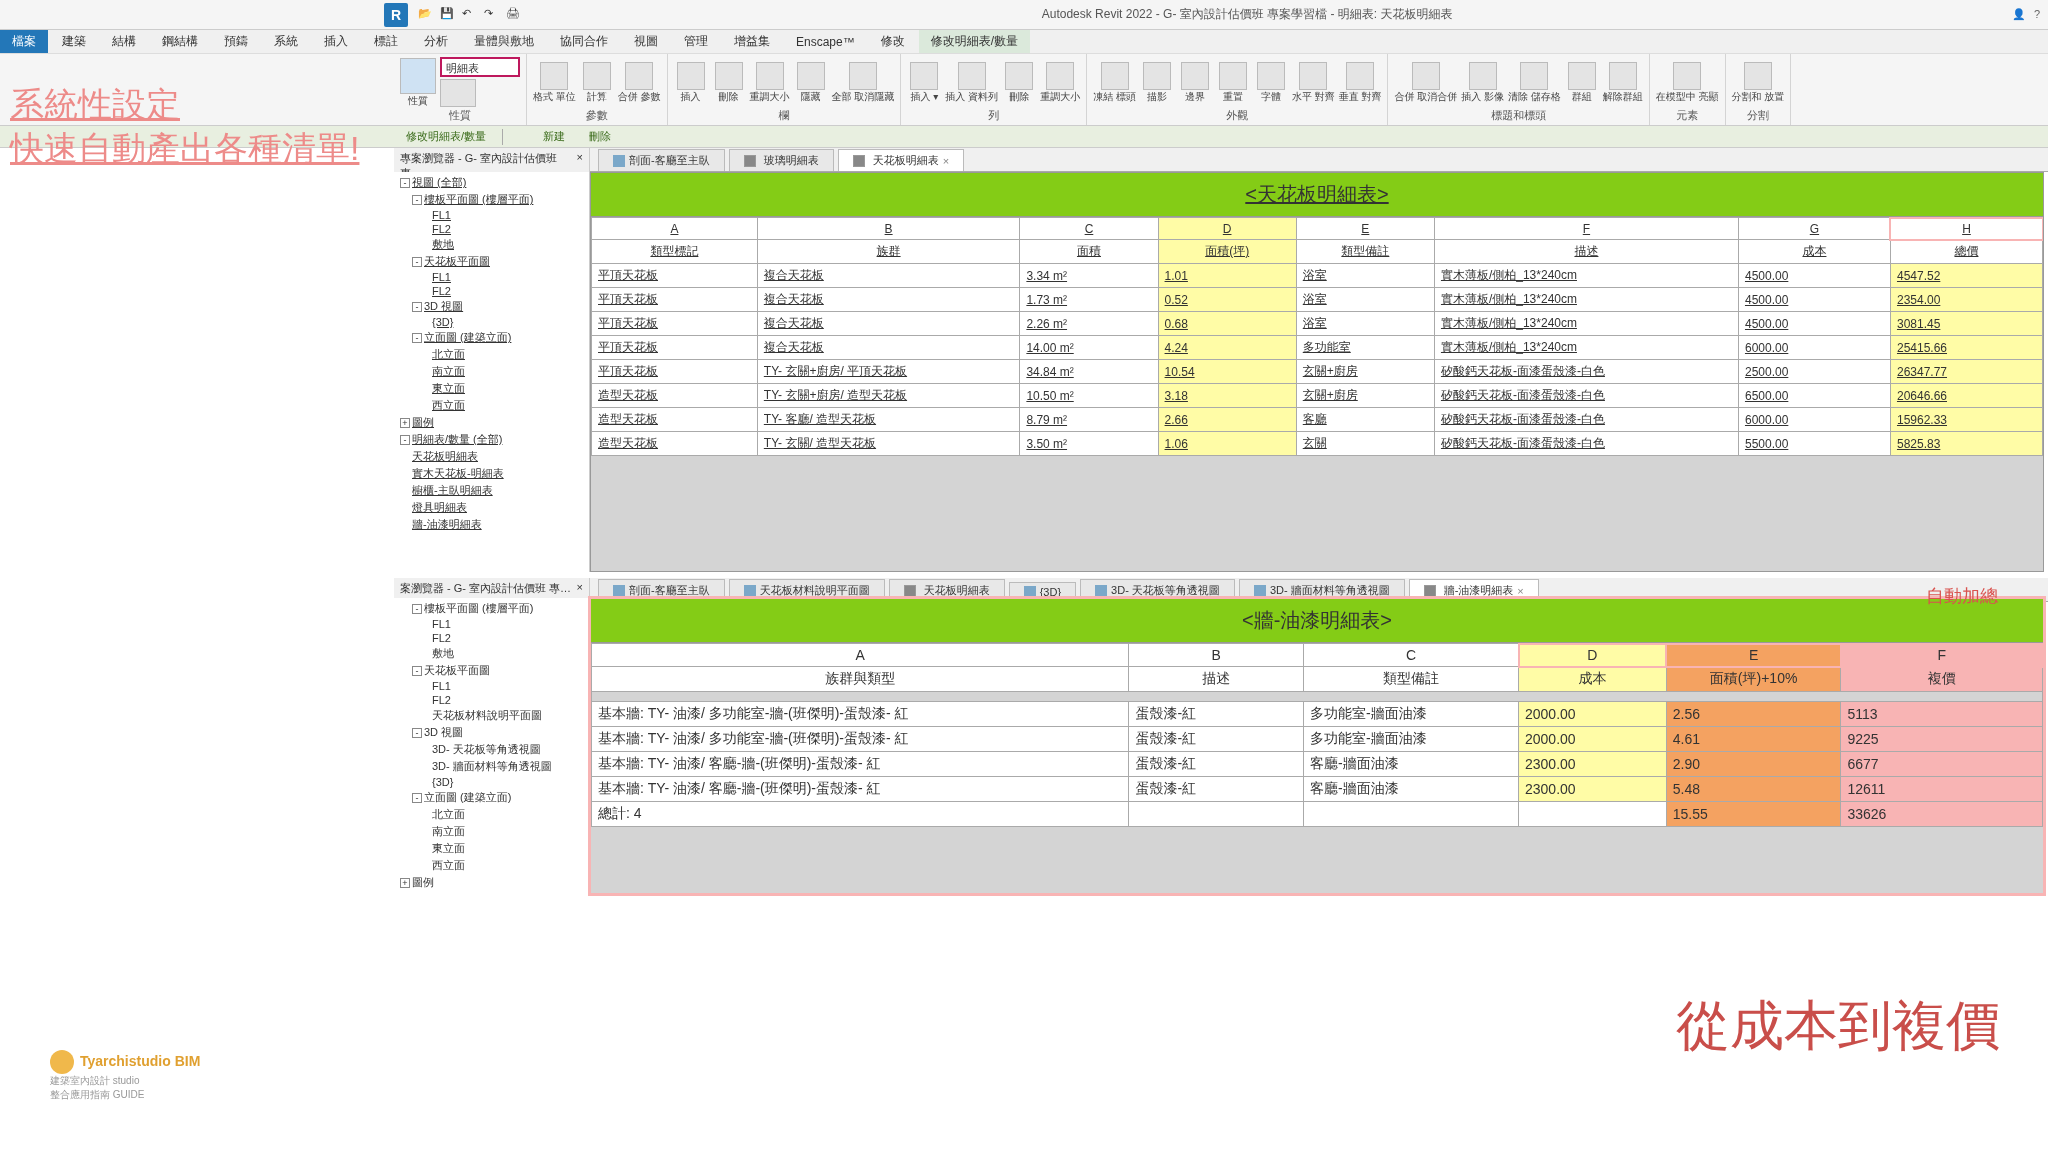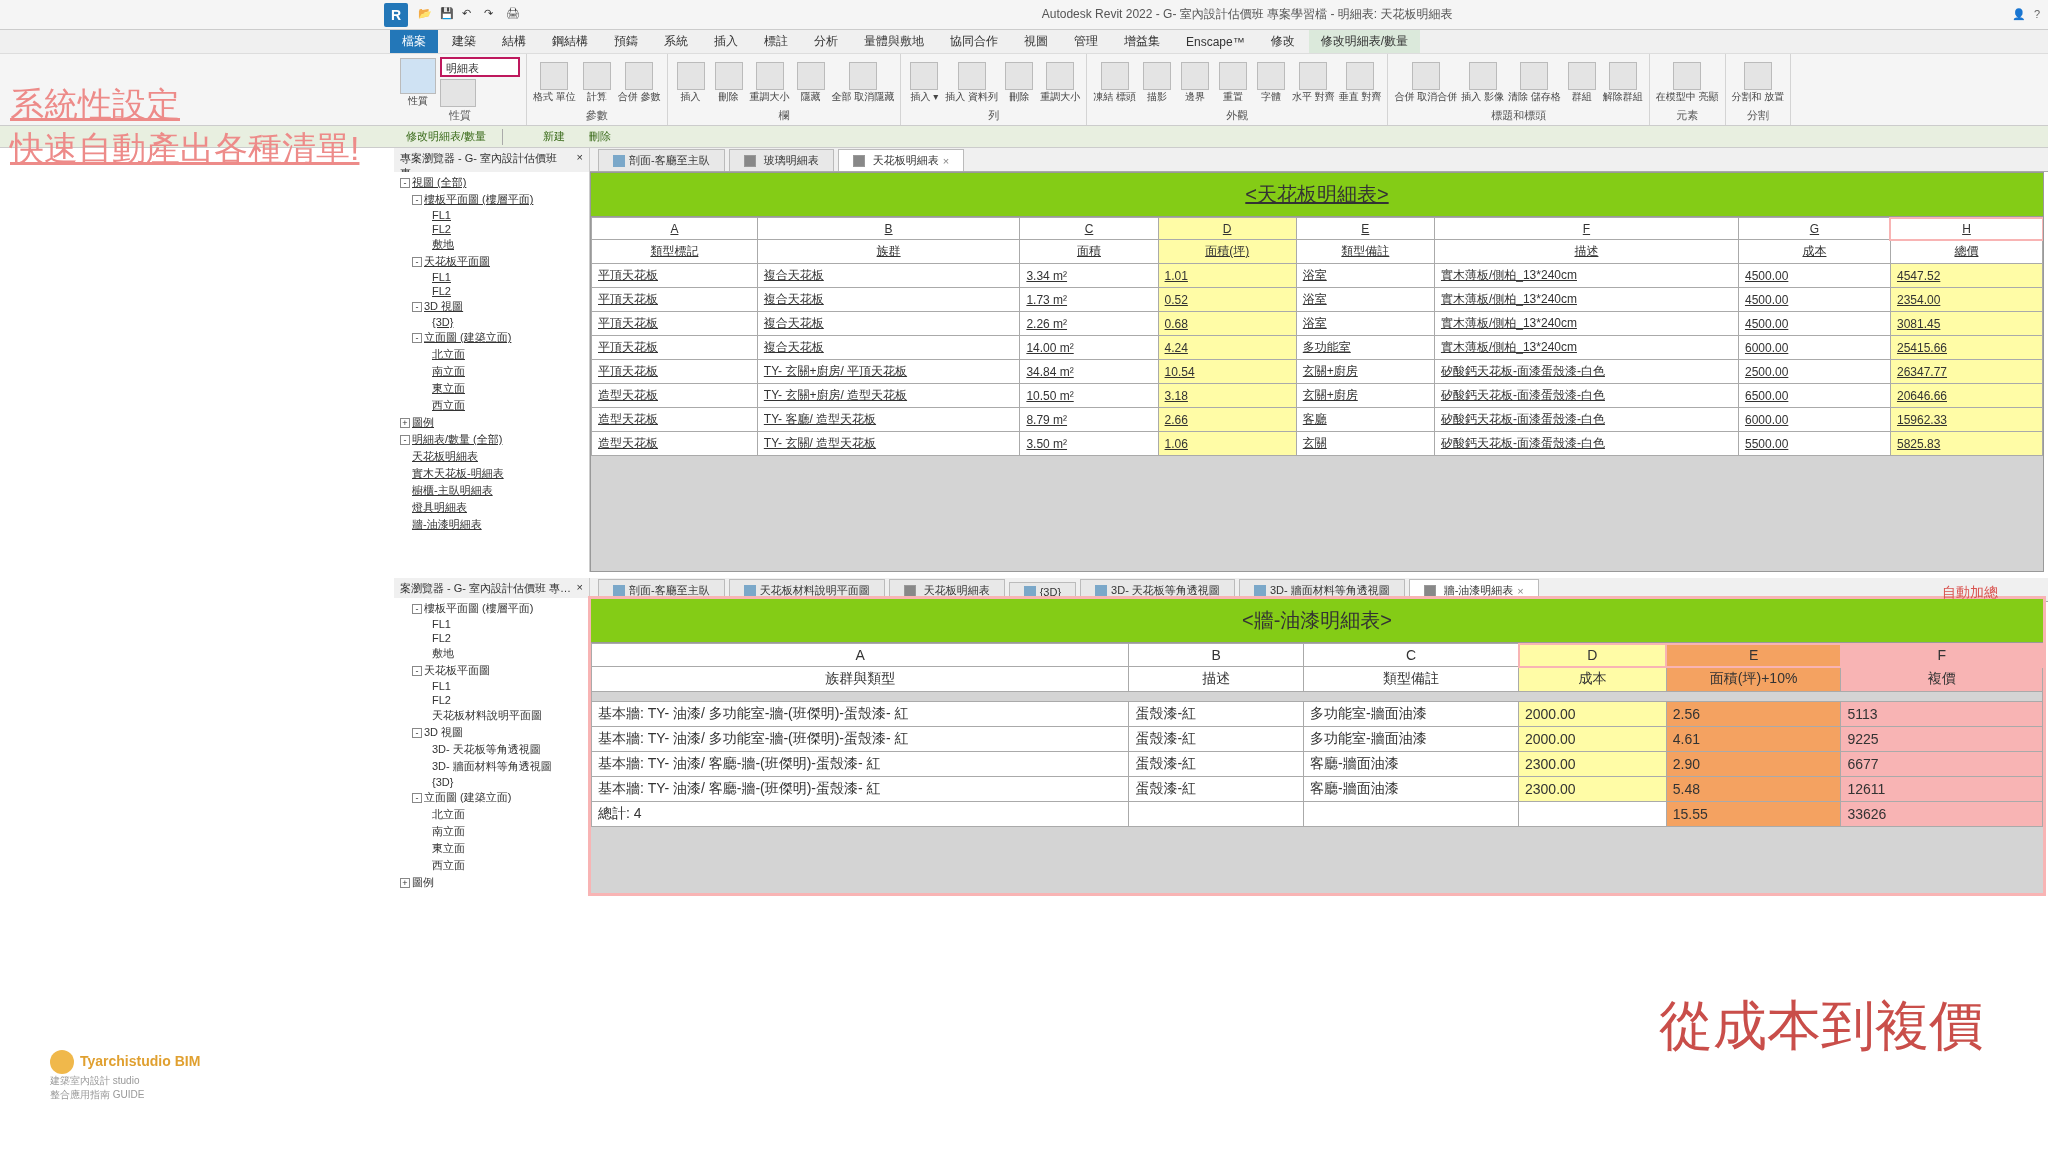--- a/index.html
+++ b/index.html
@@ -7,21 +7,21 @@
 
 
 .titlebar { height: 30px; background: #f5f5f5; display: flex; align-items: center; border-bottom: 1px solid #ccc; }
 .titlebar .logo { width: 24px; height: 24px; background: #2377b8; margin: 0 6px 0 384px; color: #fff; text-align: center; line-height: 24px; font-weight: bold; border-radius: 2px; font-size: 14px; }
 .titlebar .qat { display: flex; gap: 6px; margin-left: 4px; }
 .titlebar .qat span { width: 16px; height: 16px; display: inline-block; }
 .titlebar .title { flex: 1; text-align: center; color: #555; font-size: 12px; padding-right: 40px; }
 .titlebar .ctrls { display: flex; gap: 8px; margin-right: 8px; color: #666; }
 
 
-.menubar { height: 24px; background: #f0f0f0; display: flex; align-items: center; padding-left: 390px; gap: 2px; border-bottom: 1px solid #ddd; font-size: 12px; }
+.menubar { height: 24px; background: #f0f0f0; display: flex; align-items: center; gap: 2px; border-bottom: 1px solid #ddd; font-size: 12px; }
 .menubar span { padding: 3px 12px; cursor: pointer; }
 .menubar span.active { background: #dbe9db; }
 
 
 .ribbon { height: 72px; background: #f5f5f5; display: flex; padding-left: 394px; border-bottom: 1px solid #ccc; }
 .rgroup { display: flex; flex-direction: column; border-right: 1px solid #d4d4d4; padding: 2px 6px; }
 .rgroup .icons { display: flex; gap: 4px; flex: 1; align-items: center; }
 .rgroup .lbl { text-align: center; font-size: 11px; color: #555; padding-top: 1px; }
 .ricon { display: flex; flex-direction: column; align-items: center; gap: 1px; min-width: 34px; }
 .ricon .box { width: 28px; height: 28px; background: #e4e4e4; border: 1px solid #bbb; }
@@ -57,25 +57,25 @@
 .sched { flex: 1; display: flex; flex-direction: column; border: 1px solid #999; background: #d4d4d4; margin-right: 4px; }
 .sched-title { background: #84cc16; text-align: center; font-size: 20px; padding: 8px; border-bottom: 1px solid #999; }
 .sched-table { background: #fff; border-collapse: collapse; width: 100%; font-size: 12px; }
 .sched-table th, .sched-table td { border: 1px solid #aaa; padding: 3px 6px; text-align: left; height: 22px; }
 .sched-table th { background: #fff; font-weight: normal; text-align: center; }
 .sched-table .colhdr td { background: #fff; text-align: center; font-weight: normal; }
 .hl-yellow { background: #fffca6 !important; }
 .hl-orange { background: #f4a261 !important; }
 .hl-pink { background: #f8b4b4 !important; }
 th.boxed { outline: 2px solid #f8b4b4; outline-offset: -1px; }
-.auto-total { color: #d9534f; font-size: 14px; position: absolute; right: 50px; top: 584px; }
+.auto-total { color: #d9534f; font-size: 18px; position: absolute; right: 50px; top: 584px; }
 
 
 .annot1 { position: absolute; left: 10px; top: 82px; font-size: 34px; color: #ed8b89; line-height: 1.3; text-decoration: underline; }
-.annot2 { position: absolute; right: 65px; top: 990px; font-size: 54px; color: #c94e4a; font-family: Liberation Mono, monospace; }
+.annot2 { position: absolute; right: 48px; top: 990px; font-size: 54px; color: #c94e4a; font-family: Liberation Mono, monospace; }
 .logo-tl { position: absolute; left: 50px; bottom: 50px; color: #e0a030; font-size: 14px; font-weight: bold; }
 .logo-tl .sub { color: #999; font-size: 10px; font-weight: normal; }
 .logo-tl .circ { width: 24px; height: 24px; border-radius: 50%; background: #f0b84b; display: inline-block; vertical-align: middle; margin-right: 6px; }
 
 .sched-wrap { flex: 1; overflow: auto; background: #d4d4d4; padding: 0; }
 .sched-body { background: #fff; }
 .tablepad { background: #d4d4d4; height: 20px; }
 </style>
 </head>
 <body>

